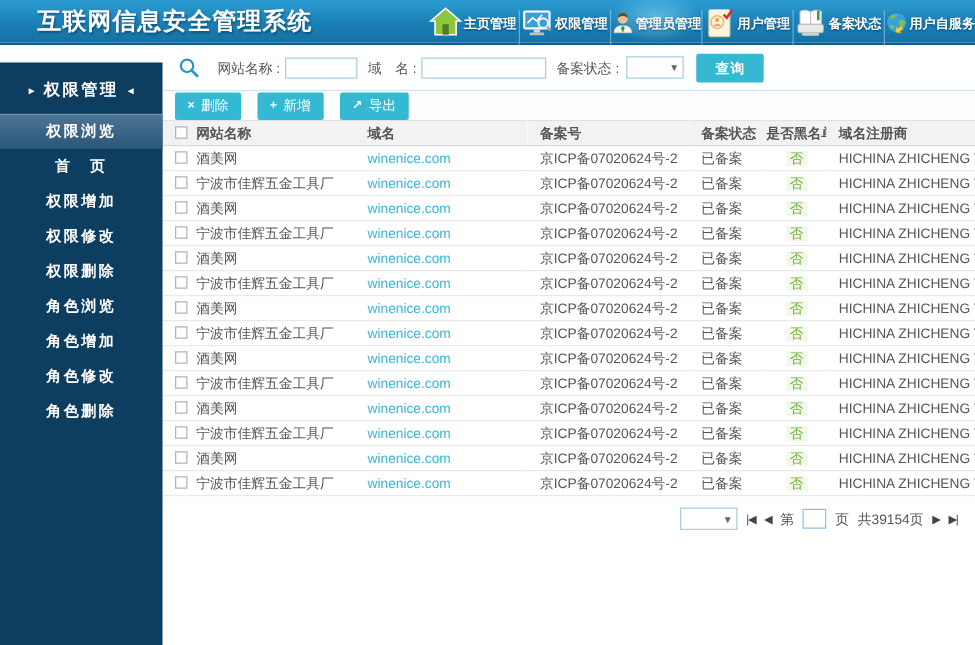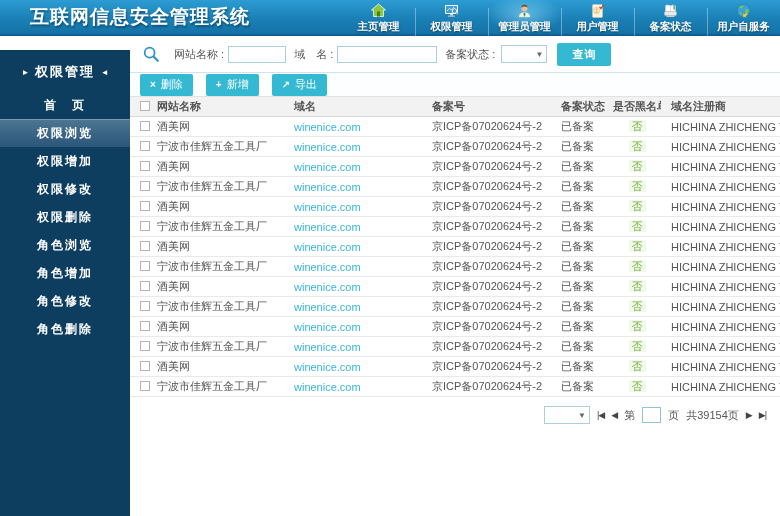--- a/index.html
+++ b/index.html
@@ -11,21 +11,21 @@
     height:36px; display:flex; align-items:stretch;
     background:linear-gradient(180deg,#2c9cd2 0%,#1a80b6 55%,#1472a6 100%);
     border-bottom:2px solid #0f5f90;
   }
   .app-title {
     color:#fff; font-size:19px; font-weight:bold; letter-spacing:1px;
     padding-left:30px; align-self:center; text-shadow:1px 2px 2px rgba(0,0,0,.35);
   }
   .topnav { margin-left:auto; display:flex; height:100%; }
   .nav-item {
-    width:73px; display:flex; flex-direction:column; align-items:center;
+    width:73px; display:flex; flex-direction:row; align-items:center;
     justify-content:flex-start; padding-top:3px; position:relative; cursor:pointer;
   }
   .nav-item + .nav-item::before {
     content:""; position:absolute; left:0; top:8px; height:30px; width:1px;
     background:rgba(255,255,255,.35);
   }
   .nav-item.active { background:radial-gradient(ellipse 70% 80% at 50% 42%, rgba(150,225,255,.55), rgba(150,225,255,0) 72%); }
   .nav-icon { width:29px; height:27px; display:block; }
   .nav-label {
     color:#fff; font-size:10.5px; font-weight:bold; margin-top:1px; white-space:nowrap;
@@ -187,22 +187,22 @@
 
   </nav>
 </header>
 
 <aside class="sidebar">
   <div class="sidebar-header">
     <span class="arrow">►</span>
     <span>权限管理</span>
     <span class="arrow">◄</span>
   </div>
+  <div class="side-item active">权限浏览</div>
   <div class="side-item">首　页</div>
-  <div class="side-item active">权限浏览</div>
   <div class="side-item">权限增加</div>
   <div class="side-item">权限修改</div>
   <div class="side-item">权限删除</div>
   <div class="side-item">角色浏览</div>
   <div class="side-item">角色增加</div>
   <div class="side-item">角色修改</div>
   <div class="side-item">角色删除</div>
 </aside>
 
 <main class="main">

